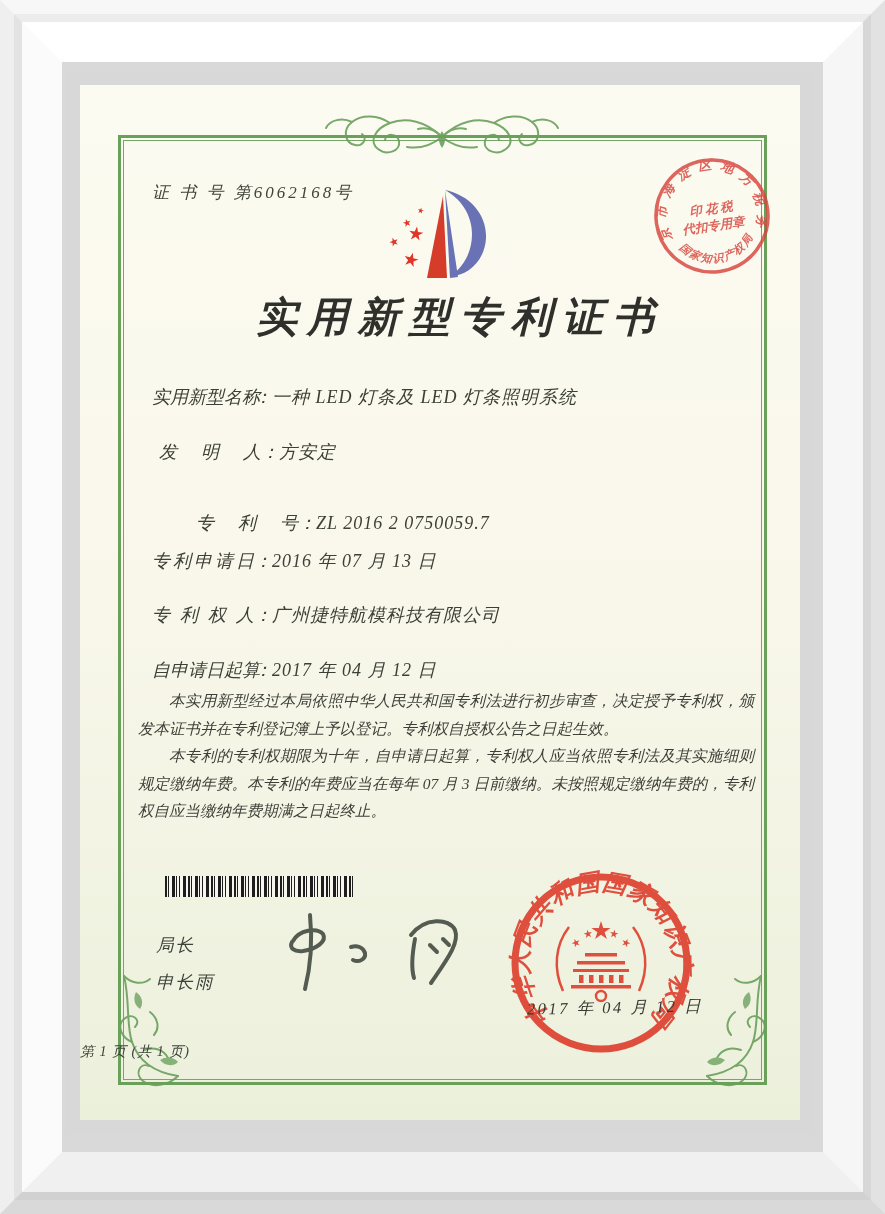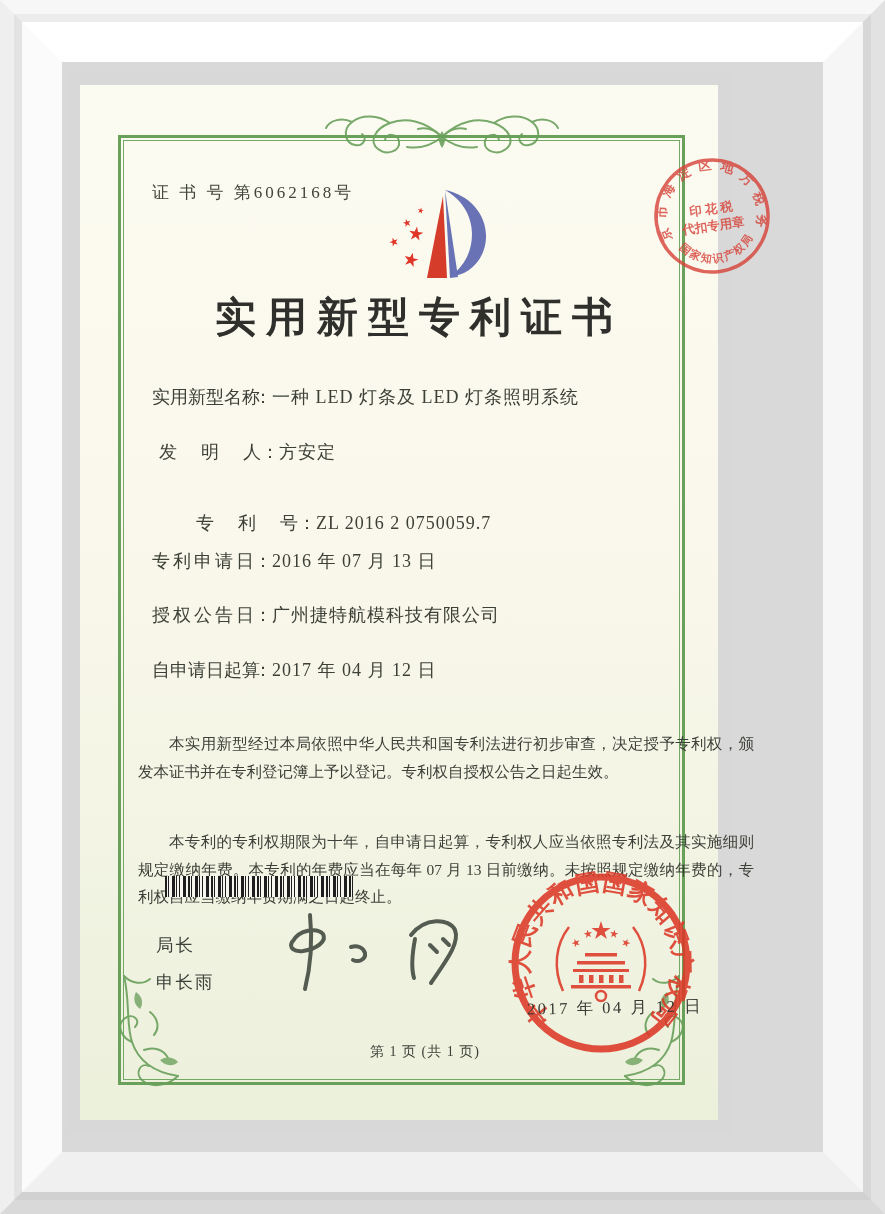--- a/index.html
+++ b/index.html
@@ -6,23 +6,24 @@
   html,body { width:885px; height:1214px; }
   body { position:relative; background:#ffffff; font-family:"Liberation Serif","DejaVu Serif",serif; overflow:hidden; }
 
   
   .frame-bevel1 { position:absolute; inset:0; border:14px solid; border-color:#f7f7f7 #e2e2e2 #d9d9d9 #efefef; }
   .frame-bevel2 { position:absolute; inset:14px; border:8px solid; border-color:#ececec #d7d7d7 #d1d1d1 #e3e3e3; }
   .frame-face   { position:absolute; inset:22px; border:40px solid; border-color:#ffffff #f6f6f6 #f0f0f0 #fbfbfb; background:#d9d9d9; }
 
   
   .paper {
-    position:absolute; left:80px; top:85px; width:638px; height:1035px;
+    position:absolute; left:80px; top:85px; width:720px; height:1035px;
     background:linear-gradient(180deg,#fcfbf1 0%,#faf8ec 42%,#f3f4e4 72%,#ebf0db 100%);
     box-shadow:0 0 0 14px #d8d8d8;
+    font-style:italic;
   }
 
   
   .green-border { position:absolute; left:38px; top:50px; right:33px; bottom:35px; border:3px solid #69a15b; }
   .green-border .inner { position:absolute; inset:2px; border:1px solid #74a865; }
   .ornament { position:absolute; pointer-events:none; }
   .orn-top { left:242px; top:26px; }
   .orn-bl  { left:36px;  bottom:30px; }
   .orn-br  { right:31px; bottom:30px; transform:scaleX(-1); }
 
@@ -32,38 +33,38 @@
   .title { position:absolute; left:15px; top:205px; width:100%; text-align:center; font-size:41px; font-weight:700; letter-spacing:10px; padding-left:10px; color:#2f2f2c; }
 
   .fields { position:absolute; left:72px; top:300px; width:600px; }
   .field-row { position:absolute; left:0; font-size:18px; color:#3d4037; white-space:nowrap; }
   .f-label { display:inline-block; width:102px; text-align:justify; text-align-last:justify; }
   .f-colon { display:inline-block; }
   .f-value { letter-spacing:1px; }
   .fr0{top:0px;} .fr1{top:55px;margin-left:7px;} .fr2{top:126px;margin-left:44px;} .fr3{top:164px;} .fr4{top:218px;} .fr5{top:273px;}
 
   .body-text { position:absolute; left:58px; top:602px; width:616px; font-size:15.5px; line-height:27.5px; color:#3d4038; text-align:justify; }
-  .body-text p { text-indent:2em;margin-top:43px; }
+  .body-text p { text-indent:2em; }
 
   .barcode { position:absolute; left:85px; top:791px; width:188px; height:21px;
     background:repeating-linear-gradient(90deg,
       #1e1e1e 0 2px,#f7f6ee 2px 3px,#1e1e1e 3px 4px,#f7f6ee 4px 7px,
       #1e1e1e 7px 10px,#f7f6ee 10px 11px,#1e1e1e 11px 12px,#f7f6ee 12px 14px,
       #1e1e1e 14px 15px,#f7f6ee 15px 18px,#1e1e1e 18px 21px,#f7f6ee 21px 23px); }
 
   .signer { position:absolute; left:76px; top:848px; font-size:17.5px; color:#3c423a; letter-spacing:2px; }
   .signer .name { display:block; margin-top:13px; }
   .signature { position:absolute; left:185px; top:820px; }
 
   .official-seal { position:absolute; left:426px; top:783px; }
   .seal-date { position:absolute; left:447px; top:912px; font-size:16.5px; letter-spacing:2.5px; color:#3a3a34; transform:rotate(-1deg); }
 
   .tax-seal { position:absolute; left:567px; top:66px; transform:rotate(-8deg); }
 
-  .page-footer { position:absolute; left:0; top:958px; width:690px; text-align:center; font-size:14px; color:#3d4038; letter-spacing:1px; }
+  .page-footer { position:absolute; left:0; top:958px; width:690px; font-size:14px; color:#3d4038; letter-spacing:1px; }
 </style>
 </head>
 <body>
 
 <svg width="0" height="0" style="position:absolute">
   <defs>
     <path id="st" d="M0 -1 L0.2245 -0.309 L0.951 -0.309 L0.3633 0.118 L0.5878 0.809 L0 0.382 L-0.5878 0.809 L-0.3633 0.118 L-0.951 -0.309 L-0.2245 -0.309 Z"></path>
   </defs>
 </svg>
 
@@ -147,30 +148,30 @@
     <div class="field-row fr1">
       <span class="f-label">发明人</span><span class="f-colon">：</span><span class="f-value">方安定</span>
     </div>
     <div class="field-row fr2">
       <span class="f-label">专利号</span><span class="f-colon">：</span><span class="f-value">ZL 2016 2 0750059.7</span>
     </div>
     <div class="field-row fr3">
       <span class="f-label">专利申请日</span><span class="f-colon">：</span><span class="f-value">2016 年 07 月 13 日</span>
     </div>
     <div class="field-row fr4">
-      <span class="f-label">授权公告日</span><span class="f-colon">：</span><span class="f-value">广州捷特航模科技有限公司</span>
+      <span class="f-label">专利权人</span><span class="f-colon">：</span><span class="f-value">广州捷特航模科技有限公司</span>
     </div>
     <div class="field-row fr5">
       <span class="f-label">自申请日起算</span><span class="f-colon">：</span><span class="f-value">2017 年 04 月 12 日</span>
     </div>
   </div>
 
   <div class="body-text">
     <p>本实用新型经过本局依照中华人民共和国专利法进行初步审查，决定授予专利权，颁发本证书并在专利登记簿上予以登记。专利权自授权公告之日起生效。</p>
-    <p>本专利的专利权期限为十年，自申请日起算，专利权人应当依照专利法及其实施细则规定缴纳年费。本专利的年费应当在每年 07 月 13 日前缴纳。未按照规定缴纳年费的，专利权自应当缴纳年费期满之日起终止。</p>
+    <p>本专利的专利权期限为十年，自申请日起算，专利权人应当依照专利法及其实施细则规定缴纳年费。本专利的年费应当在每年 07 月 3 日前缴纳。未按照规定缴纳年费的，专利权自应当缴纳年费期满之日起终止。</p>
   </div>
 
   <div class="barcode"></div>
 
   <div class="signer">
     <span>局长</span>
     <span class="name">申长雨</span>
   </div>
 
   <svg class="signature" width="215" height="95" viewBox="0 0 215 95">

